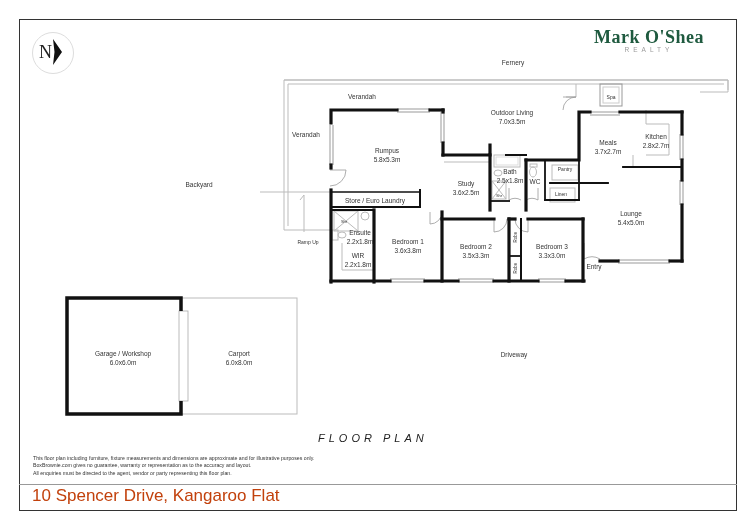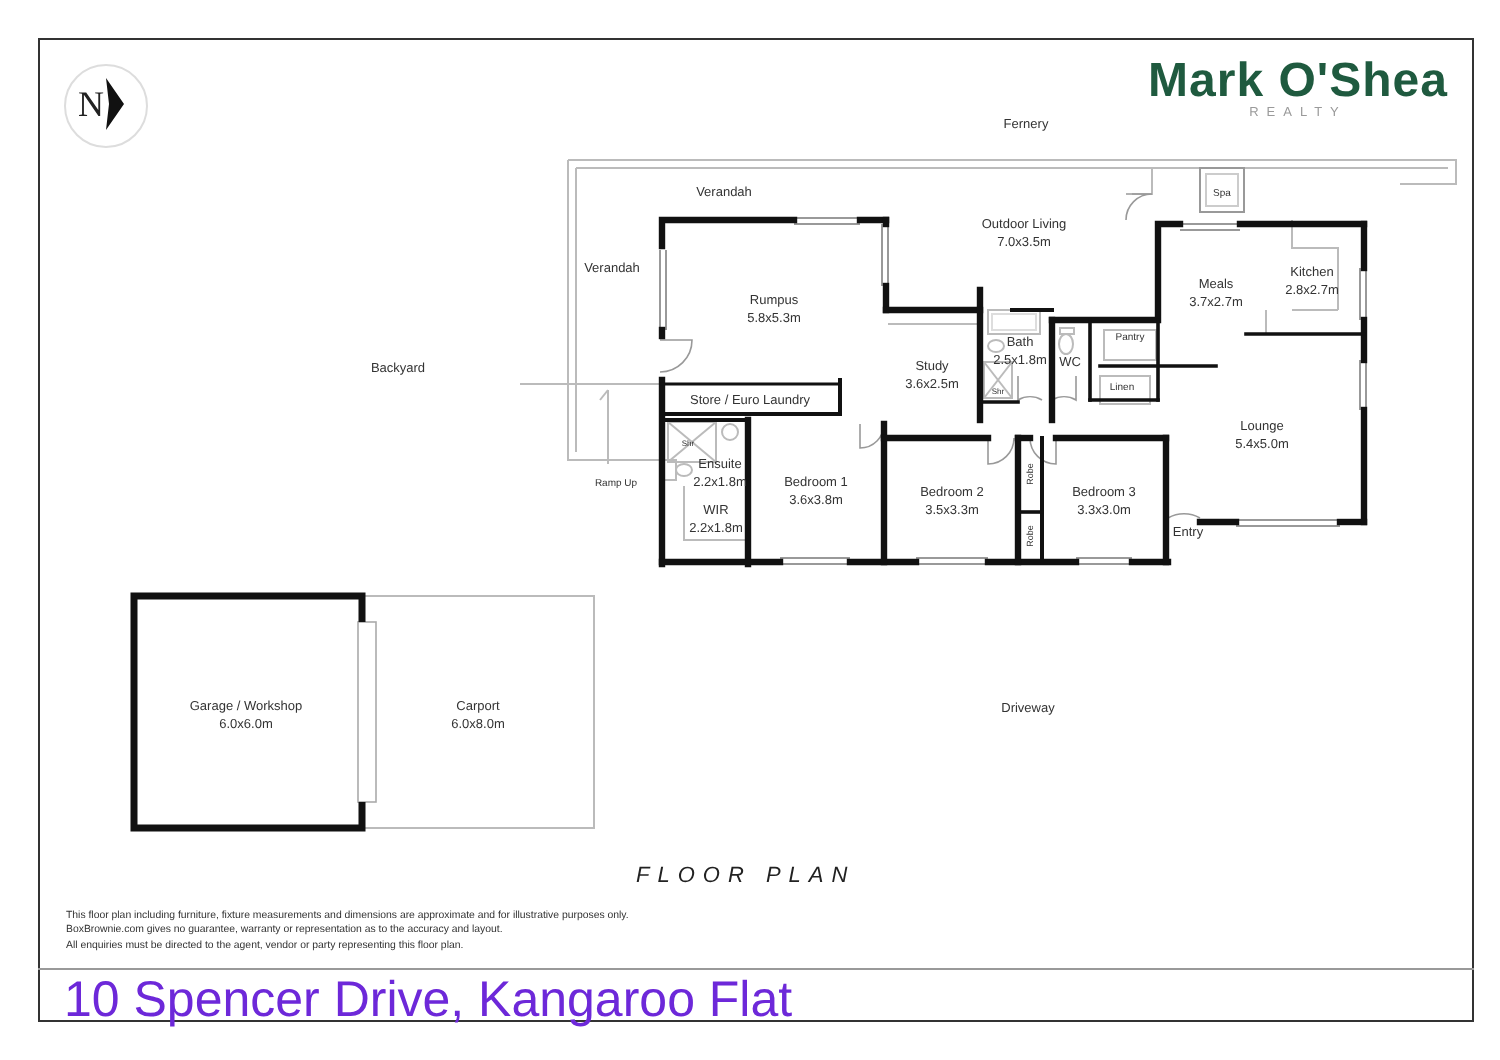--- a/index.html
+++ b/index.html
@@ -1,28 +1,28 @@
 <!DOCTYPE html>
 <html><head>
 <meta charset="utf-8">
 <style>
   html, body { margin: 0; padding: 0; background: #ffffff; }
   body { width: 750px; height: 530px; position: relative; overflow: hidden; font-family: "Liberation Sans", sans-serif; color: #222; }
   .frame { position: absolute; left: 19px; top: 19px; width: 718px; height: 492px; border: 1.5px solid #333; box-sizing: border-box; }
   .addr-band { position: absolute; left: 19px; top: 484px; width: 718px; height: 27px; border-top: 1.5px solid #999; box-sizing: border-box; }
-  .addr-text { position: absolute; left: 13px; top: 1px; font-size: 25px; color: #6d28d9; white-space: nowrap; }
+  .addr-text { position: absolute; left: 13px; top: 1px; font-size: 17px; color: #c2410c; white-space: nowrap; }
   svg.plan { position: absolute; left: 0; top: 0; }
   .lbl { position: absolute; font-size: 6.5px; color: #333; text-align: center; line-height: 9px; white-space: nowrap; transform: translateX(-50%); }
   .lbl .dim { display: block; }
   .lbl-sm { position: absolute; font-size: 5px; color: #333; white-space: nowrap; transform: translateX(-50%); }
   .lbl-vert { position: absolute; font-size: 5px; color: #333; white-space: nowrap; transform: translate(-50%, -50%) rotate(-90deg); }
   .north { position: absolute; left: 32px; top: 32px; width: 40px; height: 40px; border-radius: 50%; border: 1px solid #ddd; background: #fff; }
   .north .n { position: absolute; left: 6px; top: 9px; font-family: "Liberation Serif", serif; font-size: 18px; color: #222; }
   .logo { position: absolute; left: 564px; top: 27px; width: 170px; text-align: center; }
-  .logo .brand { font-family: Liberation Sans, sans-serif; font-weight: bold; font-size: 24px; color: #1f5a3f; letter-spacing: 0.5px; white-space: nowrap; }
+  .logo .brand { font-family: Liberation Serif, serif; font-weight: bold; font-size: 18px; color: #1f5a3f; letter-spacing: 0.5px; white-space: nowrap; }
   .logo .sub { font-family: "Liberation Sans", sans-serif; font-size: 6.5px; letter-spacing: 4px; color: #9a9a9a; margin-top: -2px; }
   .fp-title { position: absolute; left: 318px; top: 432px; font-size: 11px; letter-spacing: 4px; color: #222; white-space: nowrap; font-style: italic; }
   .disclaimer { position: absolute; left: 33px; top: 455px; font-size: 5.2px; line-height: 7.3px; color: #333; white-space: nowrap; }
 </style>
 </head>
 <body>
 
 <div class="frame"></div>
 
 <svg class="plan" width="750" height="530" viewBox="0 0 750 530">

